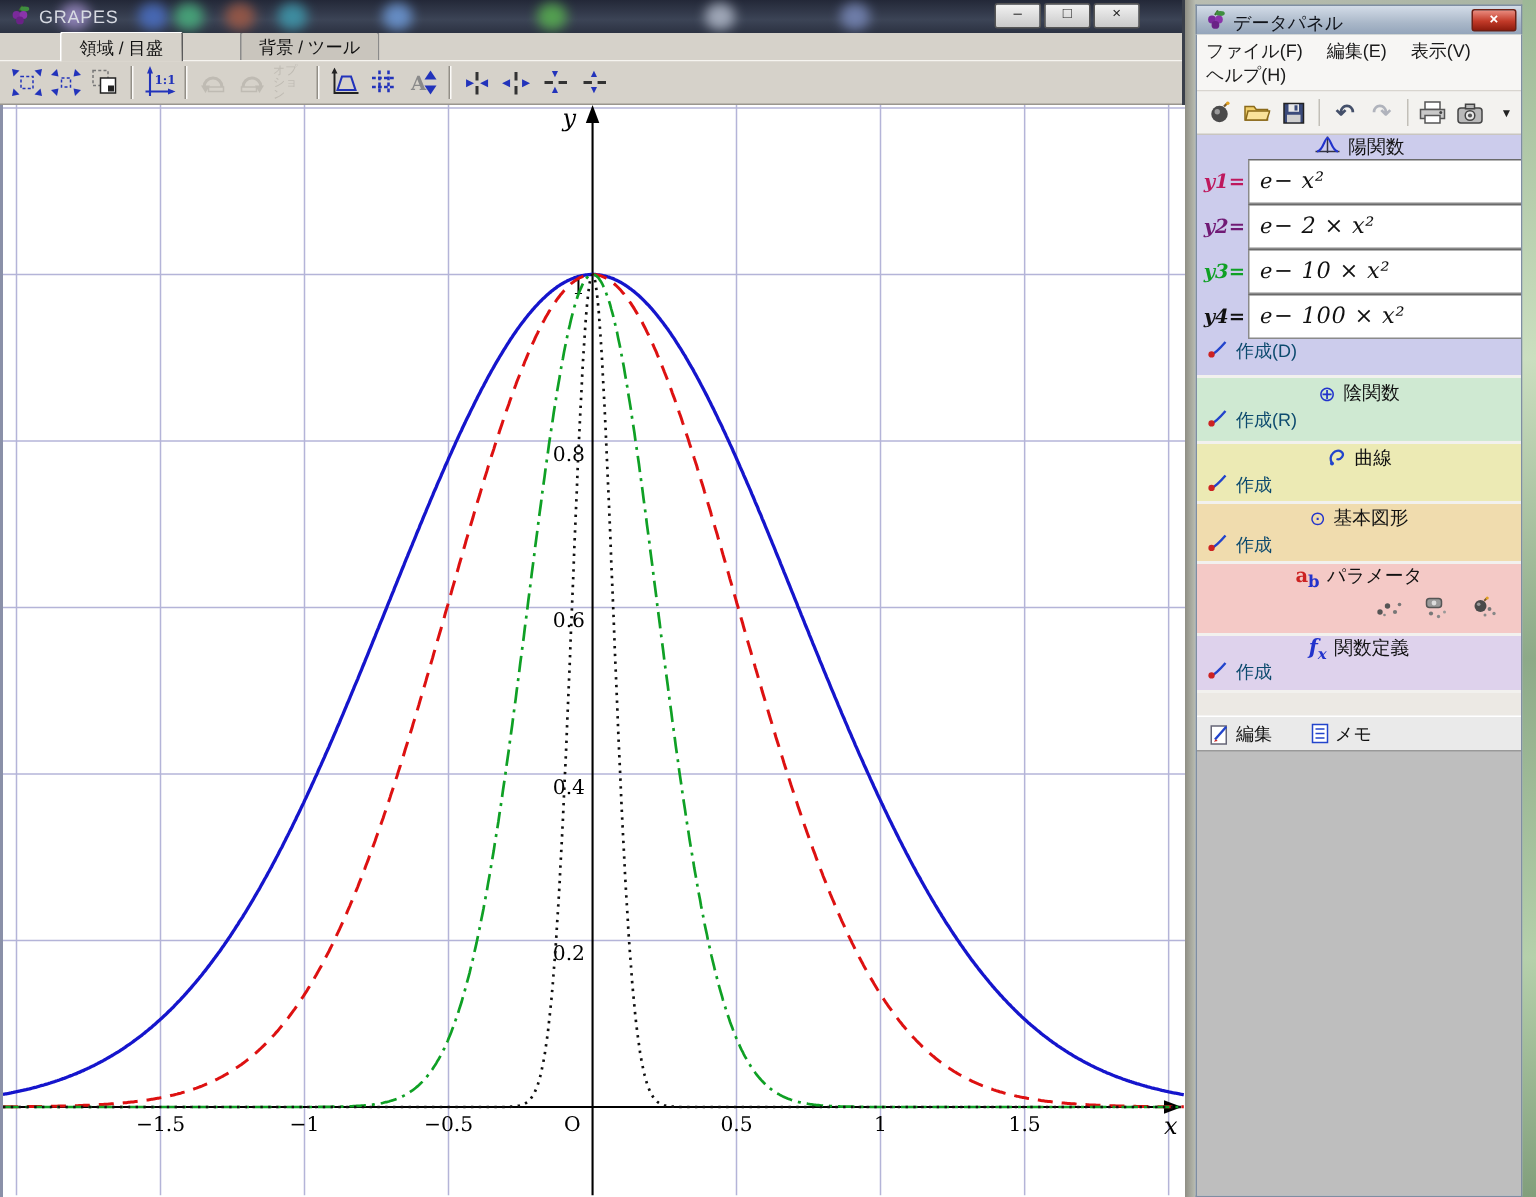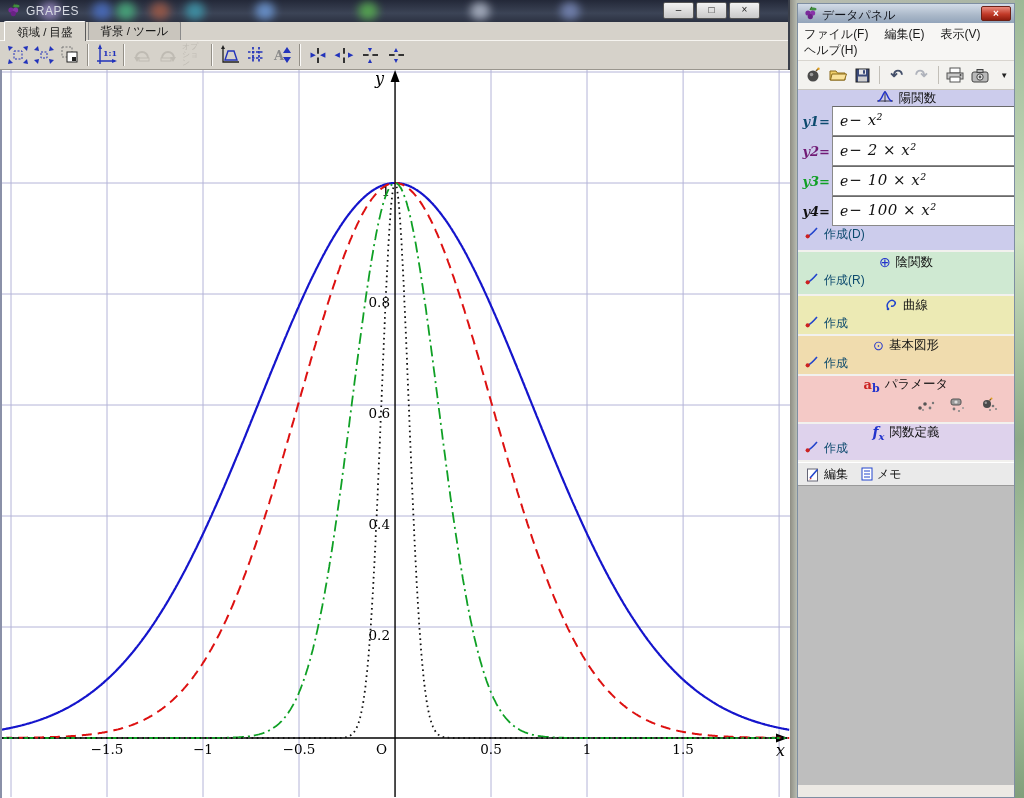--- a/index.html
+++ b/index.html
@@ -12,21 +12,21 @@
   #main-titlebar{position:relative;height:22px;background:linear-gradient(180deg,#232838,#3c4456 60%,#2c3242);overflow:hidden;}
   .blob{position:absolute;top:2px;width:20px;height:18px;border-radius:50%;filter:blur(4px);opacity:.85;}
   #main-title-text{position:absolute;left:26px;top:4px;font-size:12px;color:#d7dae2;letter-spacing:.5px;z-index:3;}
   .grape{position:absolute;left:6px;top:3px;z-index:3;}
   #main-controls{position:absolute;right:28px;top:2px;display:flex;gap:2px;z-index:4;}
   .winbtn{width:31px;height:17px;background:linear-gradient(180deg,#f2f2f2,#c9c9c9);border:1px solid #555;
           font-size:10px;line-height:14px;text-align:center;color:#222;border-radius:2px;}
   
   #tabbar{height:19px;background:#d6d2ca;padding-left:4px;display:flex;align-items:flex-end;border-bottom:1px solid #f6f4f0;}
   .tab{font-size:11.5px;color:#111;padding:2px 12px 1px 12px;border:1px solid #8a8a8a;border-bottom:none;
-       background:#c9c5bd;margin-right:2px;border-radius:2px 2px 0 0;}
+       background:#c9c5bd;margin-right:2px;border-radius:2px 2px 0 0;margin-left:36px;}
   .tab.active{background:#d6d2ca;border-color:#fff #5a5a5a #d6d2ca #fff;position:relative;top:1px;padding-top:3px;}
   
   #main-toolbar{height:29px;background:#d6d2ca;display:flex;align-items:center;padding-left:5px;border-bottom:1px solid #9a968e;}
   .tbtn{width:26px;height:25px;display:flex;align-items:center;justify-content:center;border:1px solid transparent;}
   .tsep{width:2px;height:22px;border-left:1px solid #938f87;border-right:1px solid #fbfaf8;margin:0 4px;}
   .opt-label{font-size:8px;line-height:8px;color:#9a968e;text-align:left;width:26px;white-space:normal;}
   
   #graph-area{position:absolute;left:0;top:70px;width:790px;height:728px;background:#fff;border-left:2px solid #8a90a8;}
   #chart-svg{display:block;}
   svg text{font-family:"DejaVu Serif","Liberation Serif",serif;}
@@ -57,21 +57,21 @@
   .section{width:100%;}
   .sec-gap{height:2px;background:#f2f1ee;}
   .sec-head{display:flex;align-items:center;justify-content:center;gap:5px;font-size:12.5px;color:#111;height:16px;}
   .create-row{display:flex;align-items:flex-start;gap:5px;padding-left:6px;font-size:12px;color:#0c4a6e;}
   .sec-explicit{background:#ccccec;}
   .sec-implicit{background:#cfe9d2;}
   .sec-curve{background:#eceab4;}
   .sec-basic{background:#f0dcae;}
   .sec-param{background:#f4c9c6;text-align:right;}
   .sec-funcdef{background:#ded2ec;}
-  .sec-editmemo{background:#eaeaea;display:flex;align-items:center;gap:13px;padding-left:8px;height:23px;border-top:1px solid #fff;}
+  .sec-editmemo{background:#eaeaea;display:flex;align-items:center;gap:26px;padding-left:8px;height:23px;border-top:1px solid #fff;margin-top:15px;}
   .sec-bottom{background:#bebebe;height:300px;border-top:1px solid #999;}
 
   .fn-row{display:flex;align-items:stretch;height:30px;}
   .fn-label{width:34px;font-family:"DejaVu Serif",serif;font-style:italic;font-weight:bold;
             font-size:13px;display:flex;align-items:center;justify-content:flex-end;padding-right:2px;}
   .fn-input{flex:1;background:#fff;border:1px solid #8a8a8a;border-right:none;
             border-top-color:#6a6a6a;display:flex;align-items:center;padding-left:7px;
             font-family:"DejaVu Serif",serif;font-size:14px;color:#111;}
   .fn-input i{font-style:italic;}
   .fn-input sup{font-size:15px;font-style:italic;position:relative;top:-1px;margin-left:1px;letter-spacing:.5px;}
@@ -345,21 +345,21 @@
         <div class="sec-head">
           <span>
             <svg width="18" height="13" viewBox="0 0 18 13">
               <path d="M1 11 H17 M9 12 V1" stroke="#334" stroke-width="1"></path>
               <path d="M2 11 C6 11 7 2 9 2 C11 2 12 11 16 11" stroke="#2233cc" stroke-width="1.4" fill="none"></path>
             </svg>
           </span>
           <span>陽関数</span>
         </div>
         <div class="fn-row">
-          <span class="fn-label" style="color: #0c4a6e;">y1=</span>
+          <span class="fn-label" style="color: #be185d;">y1=</span>
           <span class="fn-input">
             <i>e</i>
               <sup>− x²</sup>
           </span>
         </div>
         <div class="fn-row">
           <span class="fn-label" style="color: #701a75;">y2=</span>
           <span class="fn-input">
             <i>e</i>
               <sup>− 2 × x²</sup>

